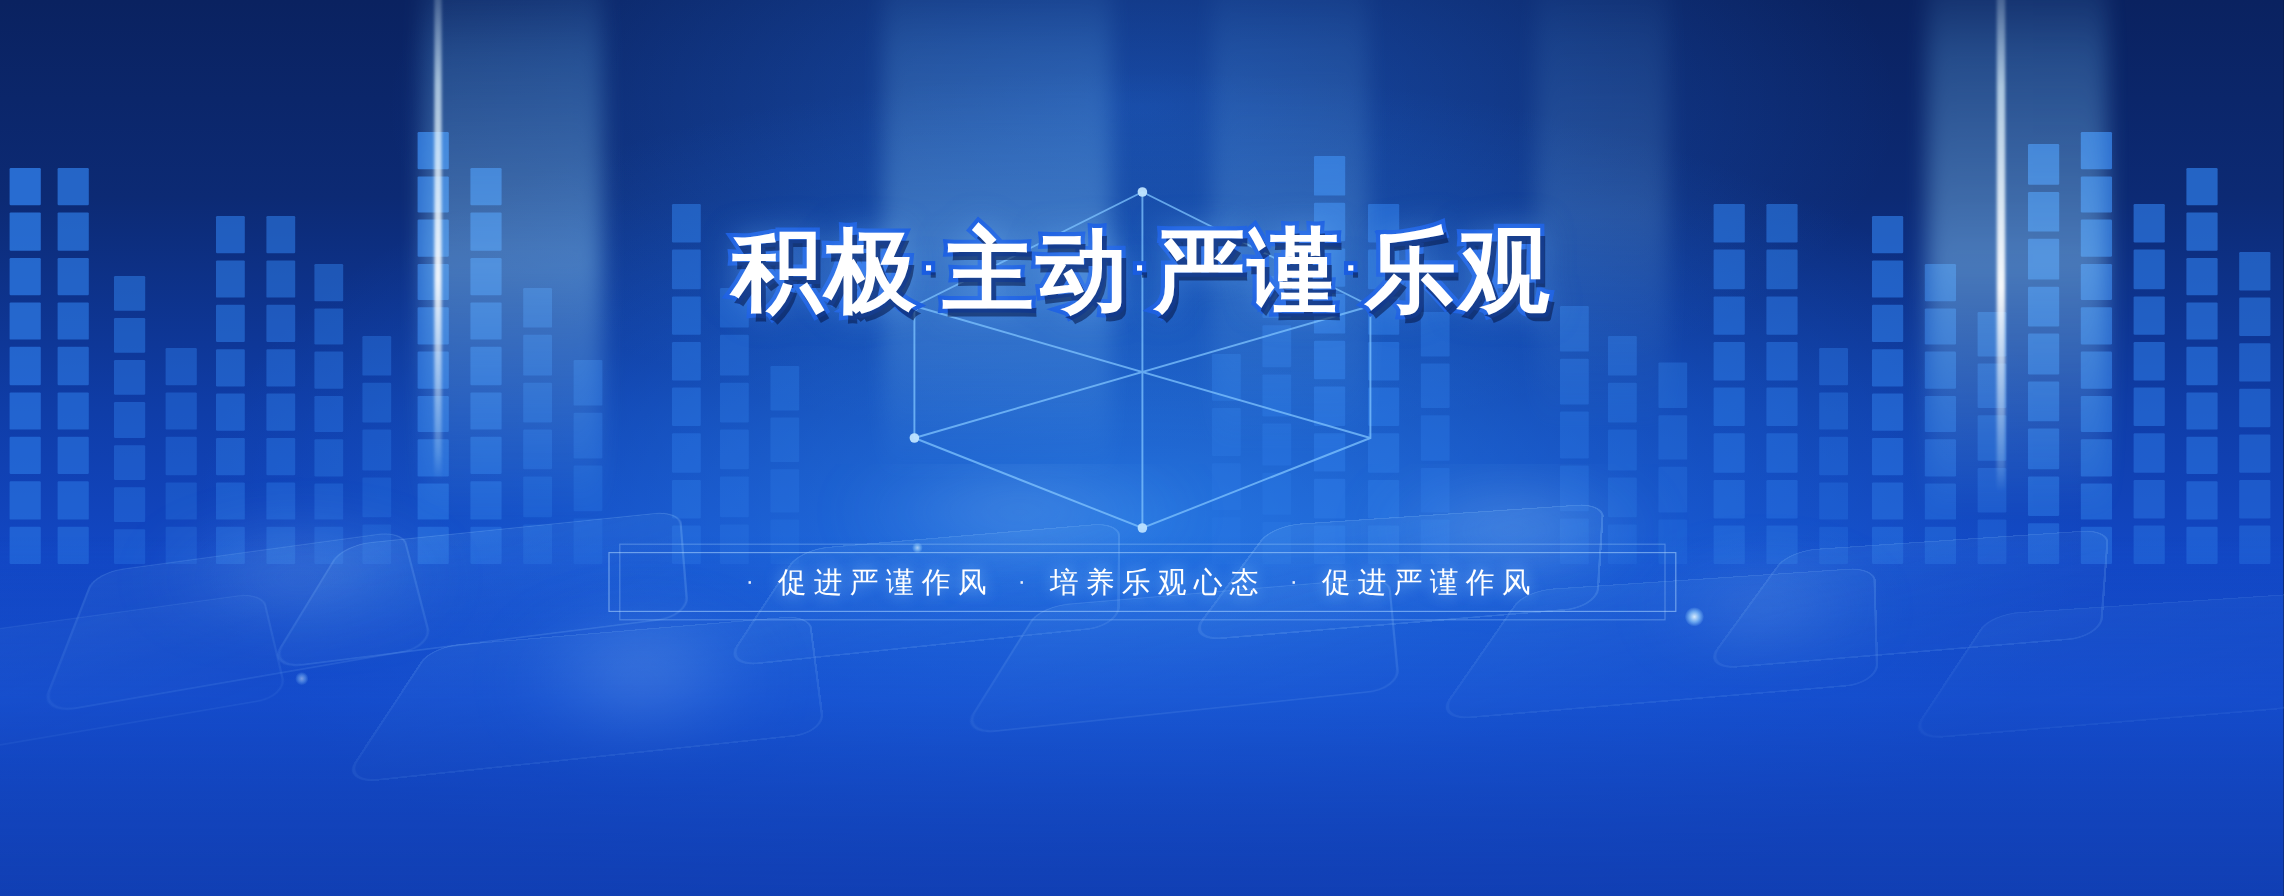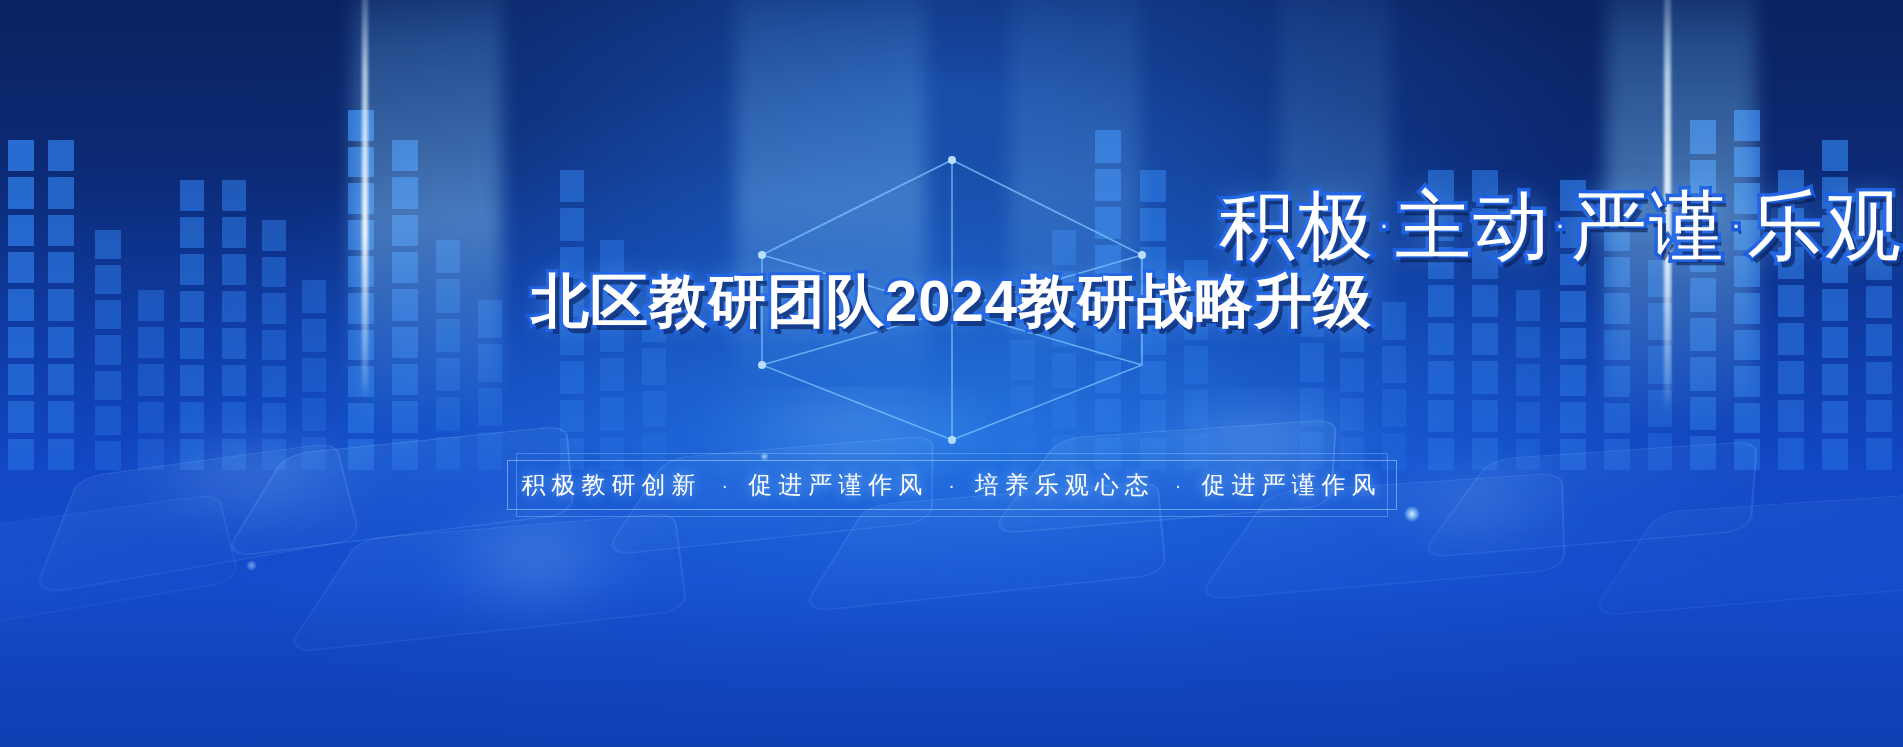--- a/index.html
+++ b/index.html
@@ -52,23 +52,23 @@
     position:absolute;left:0;right:0;bottom:0;height:300px;
     background:linear-gradient(180deg,rgba(18,70,200,0) 0%,rgba(20,78,208,.55) 45%,rgba(17,63,180,.92) 100%);
     pointer-events:none;
   }
 
   
   .content{position:absolute;left:0;right:0;top:0;bottom:0;}
 
   .headline{
     position:absolute;left:0;right:0;top:176px;
-    text-align:right;
+    text-align:center;
     font-size:76px;
-    font-weight:normal;
+    font-weight:bold;
     letter-spacing:2px;
     color:#ffffff;
     white-space:nowrap;
     -webkit-text-stroke:7px #1a5ce0;
     paint-order:stroke fill;
     text-shadow:
        4px 6px 0 rgba(6,22,70,.55),
        0 0 26px rgba(120,190,255,.55);
   }
   .headline .dot{
@@ -494,27 +494,25 @@
   <div id="sparkles">
       <div class="sparkle" style="left: 1404px; top: 506px; width: 16px; height: 16px; opacity: 0.95;"></div>
       <div class="sparkle" style="left: 760px; top: 452px; width: 9px; height: 9px; opacity: 0.7;"></div>
       <div class="sparkle" style="left: 246px; top: 560px; width: 11px; height: 11px; opacity: 0.5;"></div>
     </div>
 
   <div class="content">
 
     <div class="headline" id="headline"><span>积极</span><span class="dot">·</span><span>主动</span><span class="dot">·</span><span>严谨</span><span class="dot">·</span><span>乐观</span></div>
 
-    <div class="subline">北区教研团队2024教研战略升级</div>
 
     <div class="tagframe">
       <div class="inner"></div>
       <div class="outer"></div>
       <div class="tagline" id="tagline">
-          <span>积极教研创新</span>
           <span class="sep">·</span>
           <span>促进严谨作风</span>
           <span class="sep">·</span>
           <span>培养乐观心态</span>
           <span class="sep">·</span>
           <span>促进严谨作风</span>
         </div>
     </div>
 
   </div>

